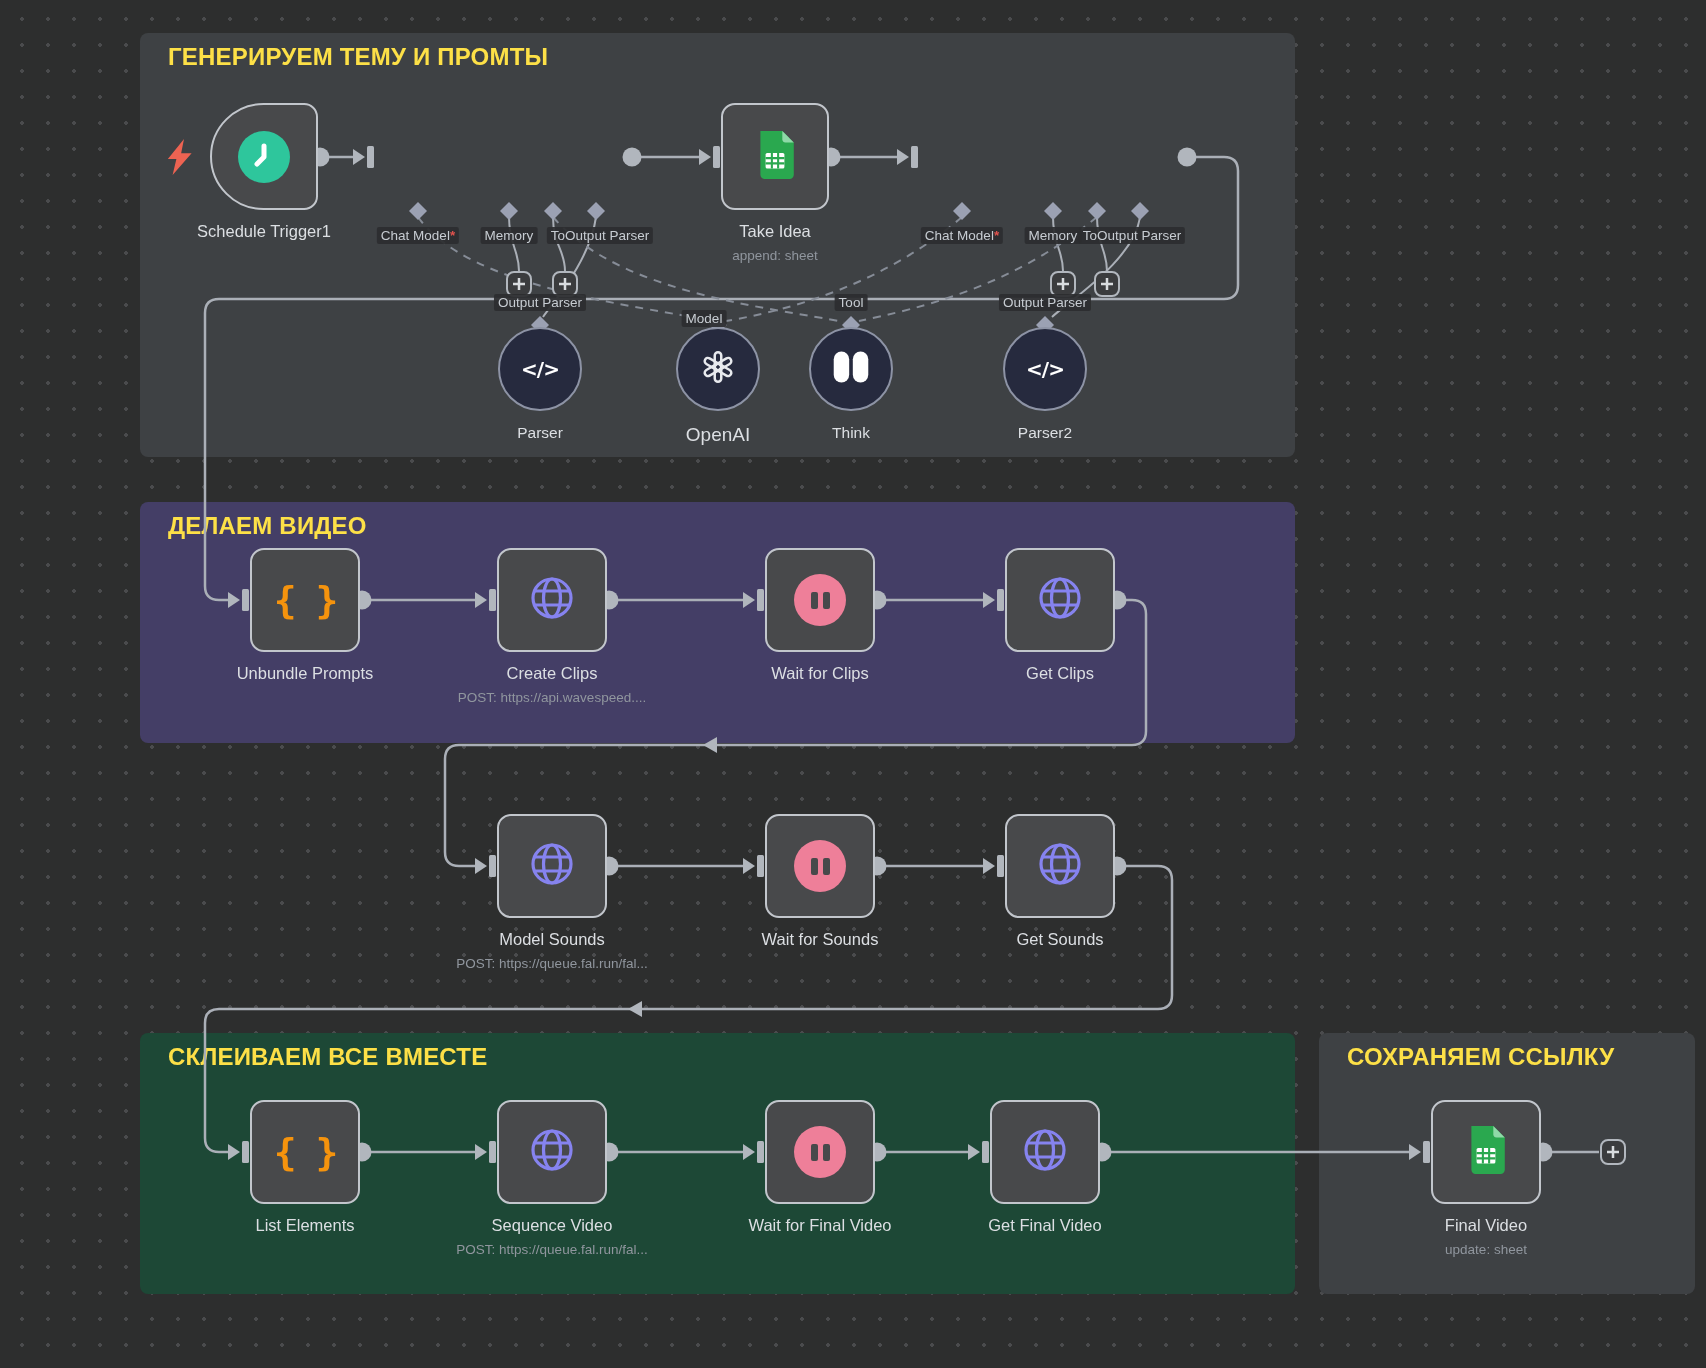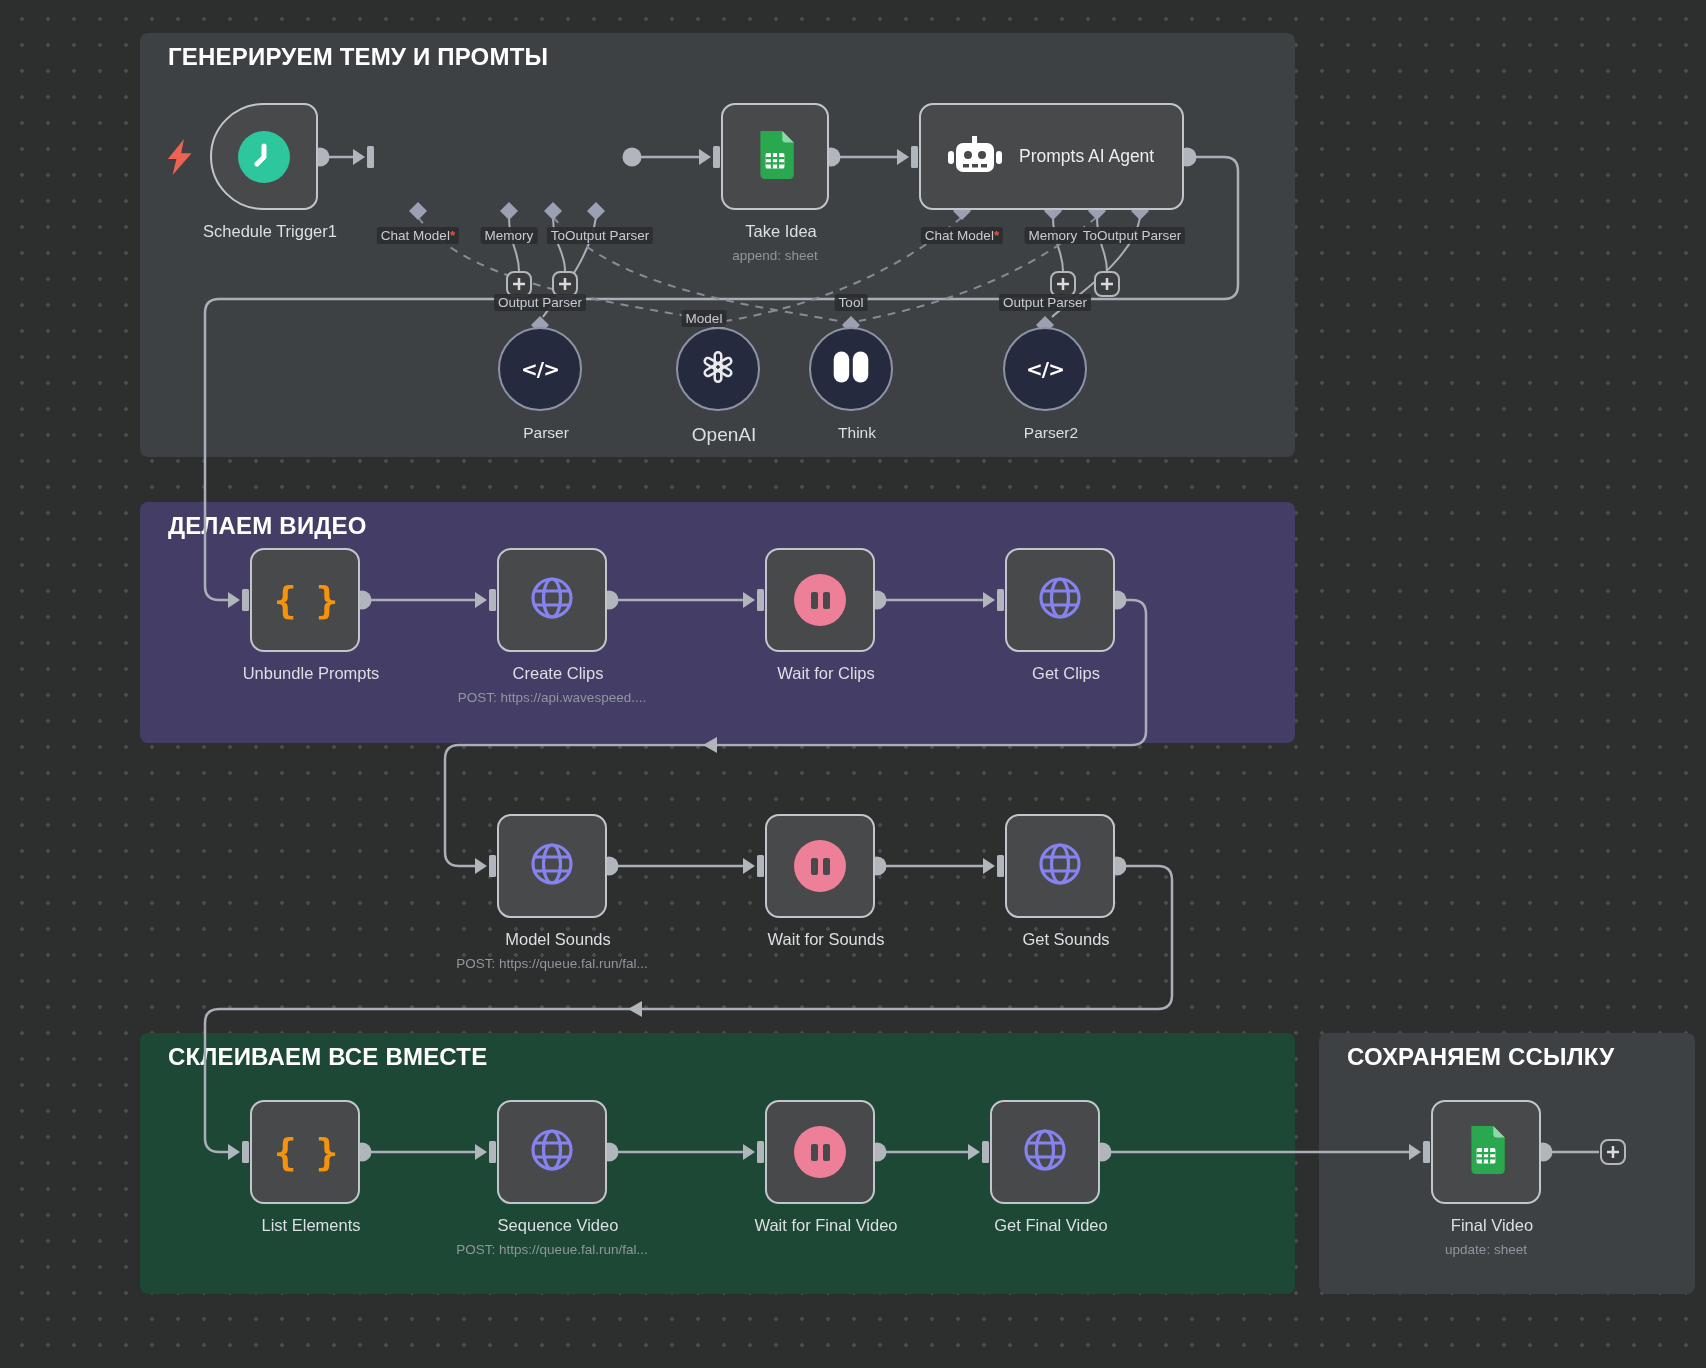--- a/index.html
+++ b/index.html
@@ -6,38 +6,38 @@
   #canvas{
     position:relative;width:1706px;height:1368px;overflow:hidden;
     background-color:#2d2e2e;
     background-image:radial-gradient(circle,#4a4b4d 1.6px,transparent 1.8px);
     background-size:26px 26px;background-position:9px 6px;
     font-family:"Liberation Sans","DejaVu Sans",sans-serif;
   }
   .section{position:absolute;border-radius:8px;}
   .section .sec-title{
     position:absolute;left:28px;top:10px;margin:0;
-    font-size:24px;font-weight:700;color:#ffffff;letter-spacing:.2px;white-space:nowrap;
+    font-size:24px;font-weight:700;color:#fde047;letter-spacing:.2px;white-space:nowrap;
   }
   #wires{position:absolute;left:0;top:0;z-index:3;}
   .node{
     position:absolute;background:#48494b;border:2px solid #c2c6cc;border-radius:14px;
     z-index:4;display:flex;align-items:center;justify-content:center;box-sizing:border-box;
   }
   .node.trigger{border-radius:54px 14px 14px 54px;}
   .node.agent{justify-content:flex-start;padding-left:26px;gap:16px;}
   .agent-label{color:#eceded;font-size:17.5px;font-weight:500;white-space:nowrap;}
   .circle-node{
     position:absolute;width:84px;height:84px;border-radius:50%;
     background:#262a3e;border:2px solid #8d93a5;z-index:4;box-sizing:border-box;
     display:flex;align-items:center;justify-content:center;
   }
   .node-label{
     position:absolute;transform:translateX(-50%);z-index:5;
-    color:#dcdfe3;font-size:16.5px;font-weight:500;white-space:nowrap;text-align:center;margin-left:6px;
+    color:#dcdfe3;font-size:16.5px;font-weight:500;white-space:nowrap;text-align:center;
   }
   .node-sub{
     position:absolute;transform:translateX(-50%);z-index:5;
     color:#90969e;font-size:13.5px;white-space:nowrap;
   }
   .chip{
     position:absolute;transform:translateX(-50%);z-index:5;
     background:rgba(44,45,47,.93);color:#c7ccd2;font-size:13.5px;
     padding:1px 4px;white-space:nowrap;border-radius:2px;
   }
@@ -215,36 +215,20 @@
     <span>
       <svg width="38" height="48" viewBox="0 0 36 46">
           <path d="M4 0 h21 l11 11 v31 a4 4 0 0 1 -4 4 H8 a4 4 0 0 1 -4 -4 z" fill="#2aa84f"></path>
           <path d="M25 0 l11 11 h-8 a3 3 0 0 1 -3 -3 z" fill="#8fd9a8"></path>
           <rect x="9" y="21" width="18" height="15" rx="1.5" fill="#fff"></rect>
           <path d="M9 26 h18 M9 31 h18 M15 21 v15 M21 21 v15" stroke="#2aa84f" stroke-width="2"></path>
         </svg>
     </span>
   </div>
 
-  <div class="node agent" style="left:919px;top:103px;width:265px;height:107px;">
-    <span>
-      <svg width="56" height="42" viewBox="0 0 56 42">
-          <rect x="25" y="2" width="5" height="9" fill="#fff"></rect>
-          <rect x="1" y="17" width="6" height="13" rx="3" fill="#fff"></rect>
-          <rect x="49" y="17" width="6" height="13" rx="3" fill="#fff"></rect>
-          <rect x="9" y="9" width="38" height="29" rx="7" fill="#fff"></rect>
-          <circle cx="21" cy="21" r="4" fill="#48494b"></circle>
-          <circle cx="35" cy="21" r="4" fill="#48494b"></circle>
-          <rect x="16" y="30" width="6" height="3.5" fill="#48494b"></rect>
-          <rect x="25" y="30" width="6" height="3.5" fill="#48494b"></rect>
-          <rect x="34" y="30" width="6" height="3.5" fill="#48494b"></rect>
-        </svg>
-    </span>
-    <span class="agent-label">Prompts AI Agent</span>
-  </div>
 
   <div class="circle-node" style="left:498px;top:327px;">
     <span class="icon-code">&lt;/&gt;</span>
   </div>
   <div class="circle-node" style="left:676px;top:327px;">
     <span>
       <svg width="46" height="46" viewBox="-24 -24 48 48">
           <g stroke="#e8eaee" stroke-width="2.6" fill="none">
             <rect x="-3.4" y="-15.5" width="6.8" height="19" rx="3.4"></rect>
             <rect x="-3.4" y="-15.5" width="6.8" height="19" rx="3.4" transform="rotate(60)"></rect>

